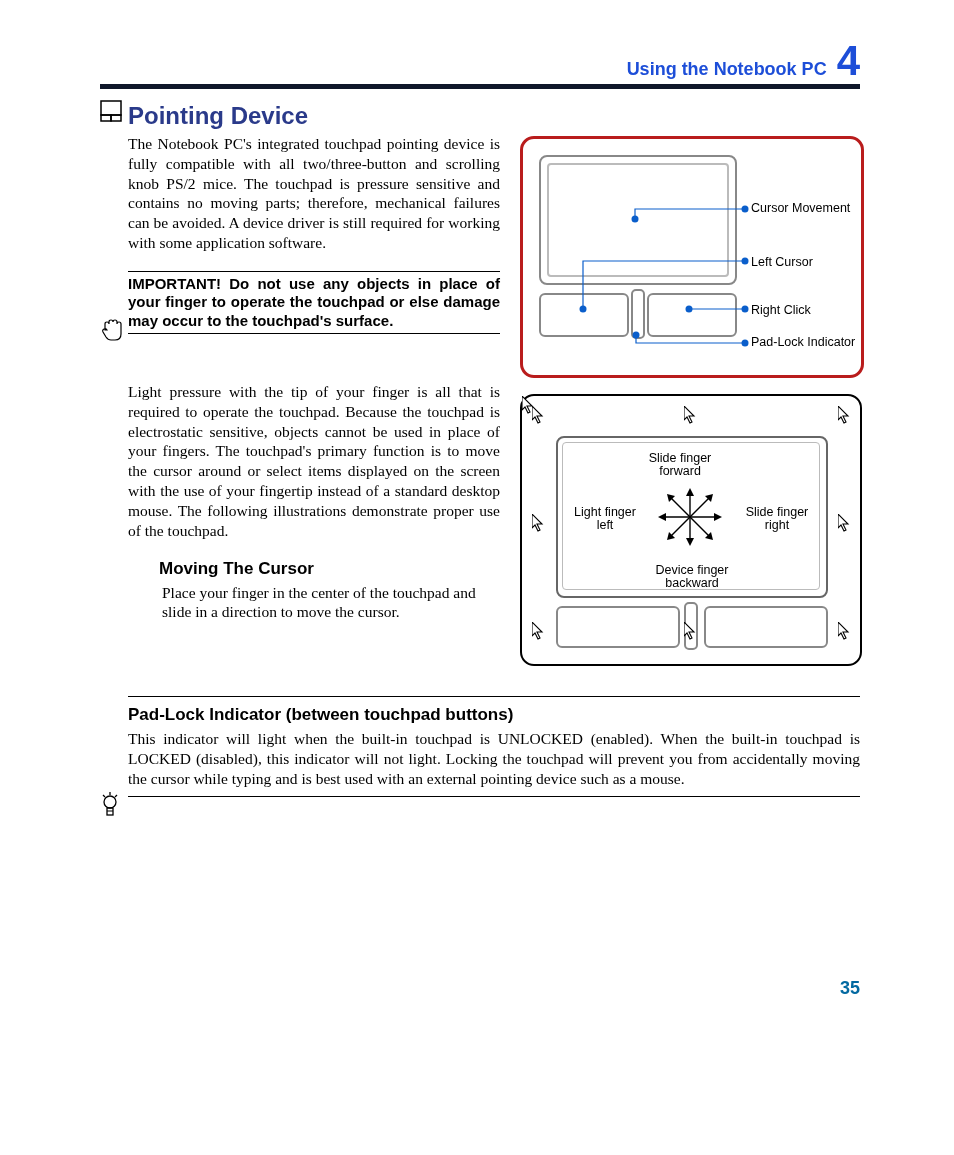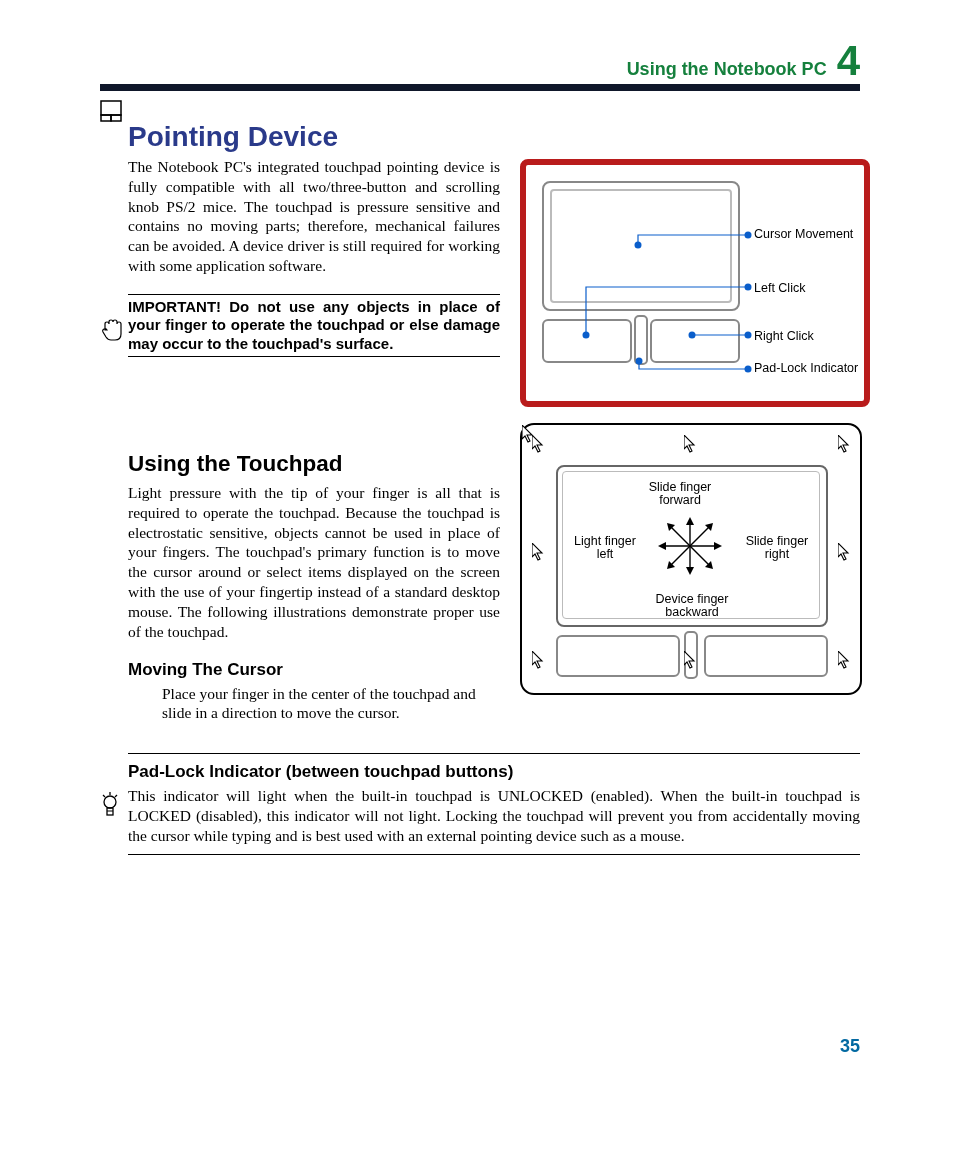--- a/index.html
+++ b/index.html
@@ -12,36 +12,36 @@
     background: #fff;
     color: #000;
   }
   .page {
     position: absolute;
     left: 100px;
     top: 40px;
     width: 760px;
   }
   .header {
-    border-bottom: 7px solid #0f172a;
+    border-bottom: 5px solid #0f172a;
     display: flex;
     justify-content: flex-end;
     align-items: baseline;
     font-family: Arial, Helvetica, sans-serif;
     font-weight: bold;
-    color: #15803d;
+    color: #1d4ed8;
   }
   .header .ht { font-size: 18px; padding-bottom: 4px; margin-right: 10px; }
   .header .hn { font-size: 42px; line-height: 1; margin-bottom: -4px; }
   .h1 {
     font-family: Arial, Helvetica, sans-serif;
     font-weight: bold;
-    font-size: 28px;
+    font-size: 24px;
     color: #2a3a8a;
-    margin-top: 30px;
+    margin-top: 13px;
     margin-left: 28px;
   }
   .h1-icon {
     position: absolute;
     left: 0px;
     top: 60px;
   }
   .twocol {
     margin-left: 28px;
     margin-top: 4px;
@@ -75,20 +75,21 @@
     font-size: 22.5px;
     margin-top: 40px;
     margin-bottom: 6px;
   }
   .h3 {
     font-family: Arial, Helvetica, sans-serif;
     font-weight: bold;
     font-size: 17px;
     margin-top: 18px;
     margin-bottom: 4px;
+    margin-left: 31px;
   }
   .padlock-section {
     margin-left: 28px;
     margin-top: 30px;
     border-top: 1px solid #000;
     border-bottom: 1px solid #000;
     padding: 6px 0 8px 0;
   }
   .padlock-icon {
     position: absolute;
@@ -106,22 +107,22 @@
     bottom: -202px;
     font-family: Arial, Helvetica, sans-serif;
     font-weight: bold;
     font-size: 18px;
     color: #0369a1;
   }
   
   .fig1 {
     width: 338px;
     height: 236px;
-    border: 6px solid #b91c1c;
-    border-radius: 8px;
+    border: 3px solid #b91c1c;
+    border-radius: 14px;
     margin-top: 2px;
     position: relative;
   }
   .fig1 .pad {
     position: absolute;
     left: 16px; top: 16px;
     width: 194px; height: 126px;
     border: 2px solid #888;
     border-radius: 8px;
   }
@@ -239,31 +240,30 @@
           <circle class="dot" cx="60" cy="170" r="3.5"></circle>
             <circle class="dot" cx="222" cy="122" r="3.5"></circle>
           <polyline class="line" points="166,170 222,170"></polyline>
           <circle class="dot" cx="166" cy="170" r="3.5"></circle>
             <circle class="dot" cx="222" cy="170" r="3.5"></circle>
           <polyline class="line" points="113,196 113,204 222,204"></polyline>
           <circle class="dot" cx="113" cy="196" r="3.5"></circle>
             <circle class="dot" cx="222" cy="204" r="3.5"></circle>
         </svg>
         <div class="label" style="top:62px;">Cursor Movement</div>
-        <div class="label" style="top:116px;">Left Click</div>
+        <div class="label" style="top:116px;">Left Cursor</div>
         <div class="label" style="top:164px;">Right Click</div>
         <div class="label" style="top:196px;">Pad-Lock Indicator</div>
       </div>
     </div>
     <div class="clear"></div>
   </div>
 
   <div class="twocol">
     <div class="col-l">
-      <div class="h2">Using the Touchpad</div>
       <div class="body">Light pressure with the tip of your finger is all that is required to operate the touchpad. Because the touchpad is electrostatic sensitive, objects cannot be used in place of your fingers. The touchpad's primary function is to move the cursor around or select items displayed on the screen with the use of your fingertip instead of a standard desktop mouse. The following illustrations demonstrate proper use of the touchpad.</div>
       <div class="h3">Moving The Cursor</div>
       <div class="body" style="text-align:left;margin-left:34px;">Place your finger in the center of the touchpad and slide in a direction to move the cursor.</div>
     </div>
     <div class="col-r" style="padding-top:6px;">
       <div class="fig2">
         <div class="area"></div>
         <div class="area2"></div>
         <div class="btn-l"></div>
           <div class="btn-r"></div>

